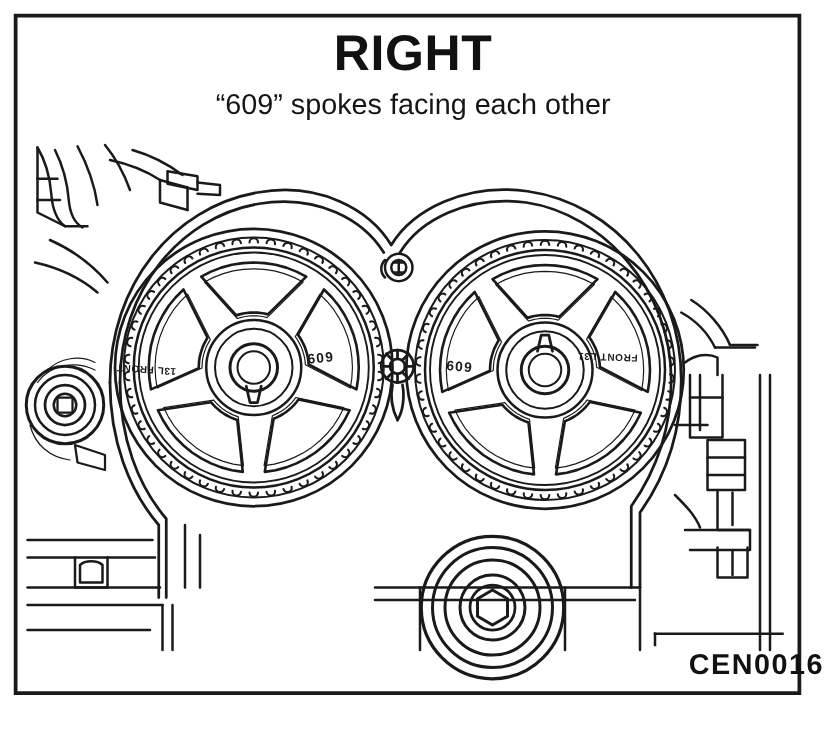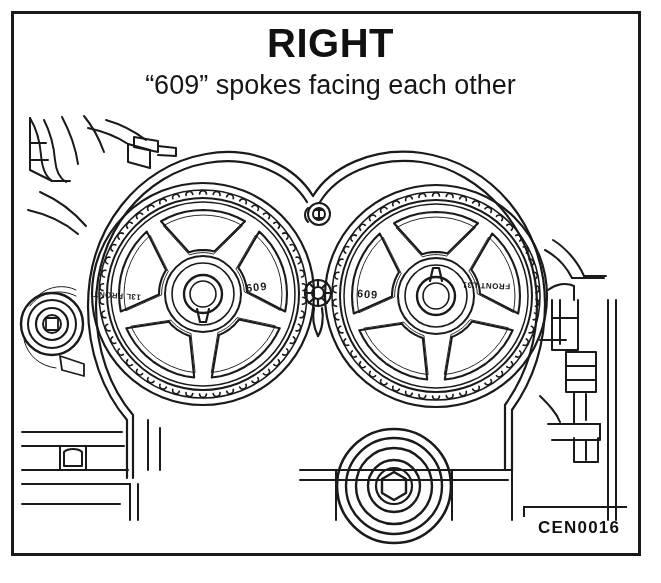--- a/index.html
+++ b/index.html
@@ -48,39 +48,39 @@
   #figure-title {
     font-size: 40px;
     font-weight: bold;
     letter-spacing: 0.5px;
     color: #111111;
     line-height: 1.05;
     font-family: "Liberation Sans", sans-serif;
   }
   #figure-subtitle {
     margin-top: 6px;
-    font-size: 27px;
+    font-size: 23px;
     font-weight: normal;
     color: #151515;
     font-family: "Liberation Sans", sans-serif;
   }
   
   #figure-id-box {
     position: absolute;
     left: 523px;
     top: 506px;
     width: 108px;
     height: 36px;
     pointer-events: none;
   }
   #figure-id {
     position: absolute;
-    left: 15px;
+    left: 28px;
     top: 12px;
-    font-size: 17px;
+    font-size: 23px;
     font-weight: bold;
     letter-spacing: 1.2px;
     color: #111111;
     font-family: "Liberation Sans", sans-serif;
   }
   #figure-id-rule {
     position: absolute;
     left: 0;
     top: 0;
     width: 104px;

